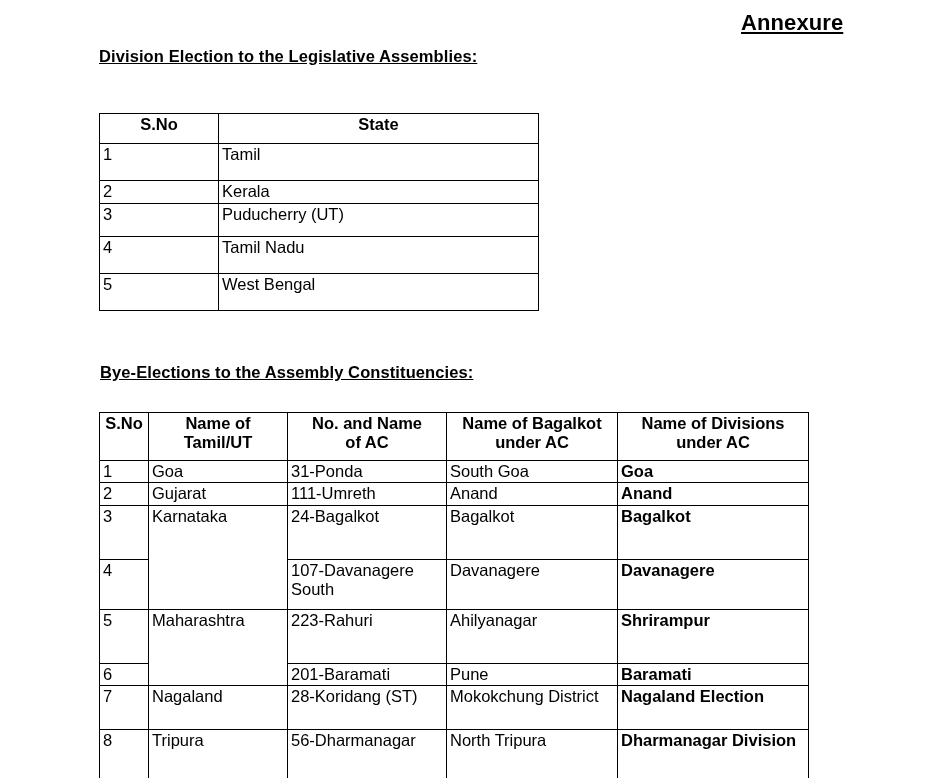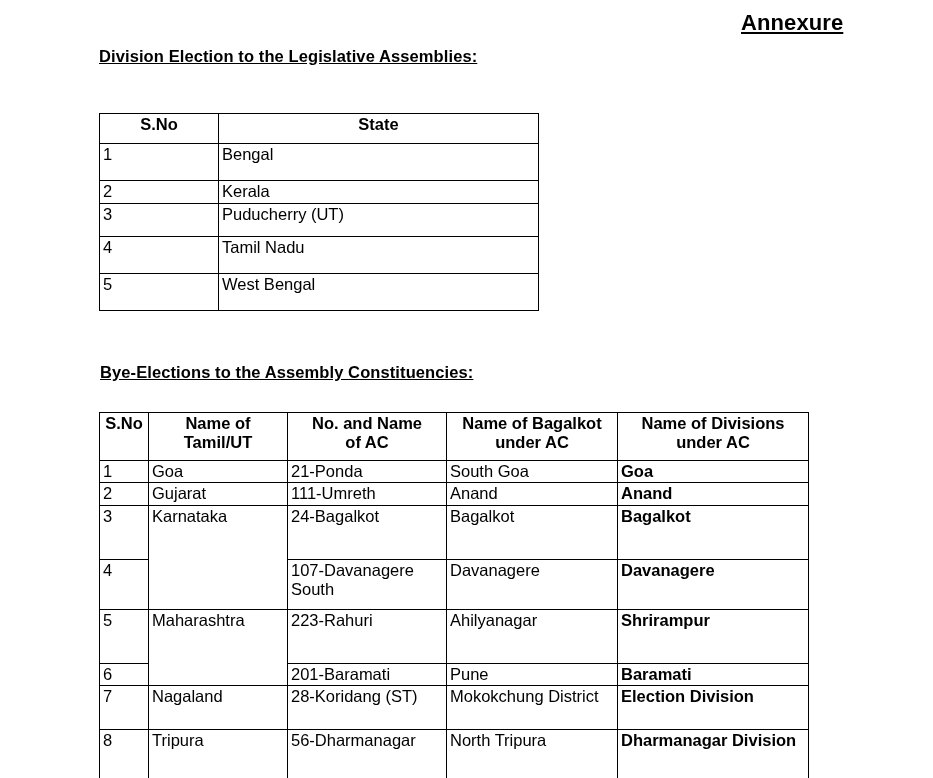--- a/index.html
+++ b/index.html
@@ -113,21 +113,21 @@
     <col class="c-sno">
       <col class="c-state">
   </colgroup>
   <tbody>
     <tr class="hrow">
       <th>S.No</th>
       <th>State</th>
     </tr>
     <tr class="r1">
       <td>1</td>
-      <td>Bengal</td>
+      <td>Tamil</td>
     </tr>
     <tr class="r2">
       <td>2</td>
       <td>Kerala</td>
     </tr>
     <tr class="r3">
       <td>3</td>
       <td>Puducherry (UT)</td>
     </tr>
     <tr class="r4">
@@ -168,21 +168,21 @@
       </th>
       <th>
         <span>Name of Divisions</span><br>
         <span>under AC</span>
       </th>
     </tr>
 
     <tr class="b1">
       <td>1</td>
       <td>Goa</td>
-      <td>21-Ponda</td>
+      <td>31-Ponda</td>
       <td>South Goa</td>
       <td class="division">Goa</td>
     </tr>
 
     <tr class="b2">
       <td>2</td>
       <td>Gujarat</td>
       <td>111-Umreth</td>
       <td>Anand</td>
       <td class="division">Anand</td>
@@ -216,21 +216,21 @@
       <td>201-Baramati</td>
       <td>Pune</td>
       <td class="division">Baramati</td>
     </tr>
 
     <tr class="b7">
       <td>7</td>
       <td>Nagaland</td>
       <td>28-Koridang (ST)</td>
       <td>Mokokchung District</td>
-      <td class="division">Election Division</td>
+      <td class="division">Nagaland Election</td>
     </tr>
 
     <tr class="b8">
       <td>8</td>
       <td>Tripura</td>
       <td>56-Dharmanagar</td>
       <td>North Tripura</td>
       <td class="division">Dharmanagar Division</td>
     </tr>
   </tbody>

